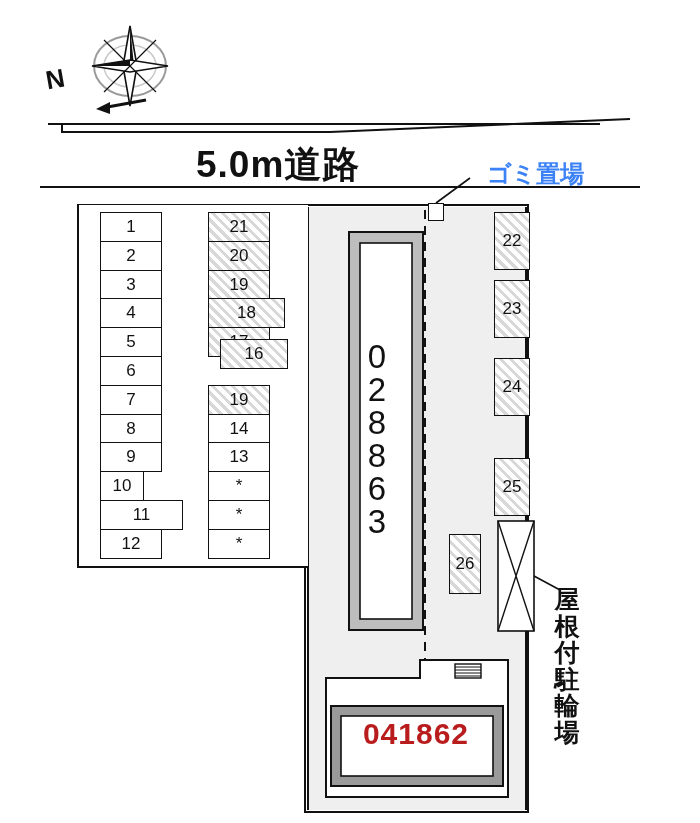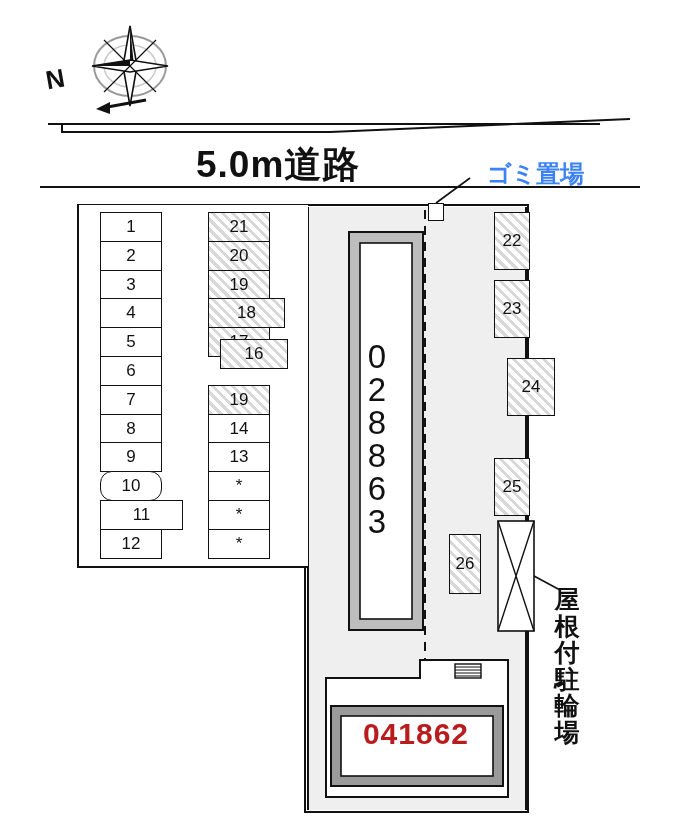--- a/index.html
+++ b/index.html
@@ -137,35 +137,35 @@
   <div id="stalls">
       <div class="cell" style="left: 100px; top: 212px; width: 62px; height: 30px;">1</div>
       <div class="cell" style="left: 100px; top: 241px; width: 62px; height: 30px;">2</div>
       <div class="cell" style="left: 100px; top: 270px; width: 62px; height: 30px;">3</div>
       <div class="cell" style="left: 100px; top: 298px; width: 62px; height: 30px;">4</div>
       <div class="cell" style="left: 100px; top: 327px; width: 62px; height: 30px;">5</div>
       <div class="cell" style="left: 100px; top: 356px; width: 62px; height: 30px;">6</div>
       <div class="cell" style="left: 100px; top: 385px; width: 62px; height: 30px;">7</div>
       <div class="cell" style="left: 100px; top: 414px; width: 62px; height: 30px;">8</div>
       <div class="cell" style="left: 100px; top: 442px; width: 62px; height: 30px;">9</div>
-      <div class="cell" style="left: 100px; top: 471px; width: 62px; height: 30px; border-radius: 12px;">10</div>
+      <div class="cell" style="left: 100px; top: 471px; width: 44px; height: 30px;">10</div>
       <div class="cell" style="left: 100px; top: 500px; width: 83px; height: 30px;">11</div>
       <div class="cell" style="left: 100px; top: 529px; width: 62px; height: 30px;">12</div>
       <div class="cell hatch" style="left: 208px; top: 212px; width: 62px; height: 30px;">21</div>
       <div class="cell hatch" style="left: 208px; top: 241px; width: 62px; height: 30px;">20</div>
       <div class="cell hatch" style="left: 208px; top: 270px; width: 62px; height: 30px;">19</div>
       <div class="cell hatch" style="left: 208px; top: 298px; width: 77px; height: 30px;">18</div>
       <div class="cell hatch" style="left: 208px; top: 327px; width: 62px; height: 30px;">17</div>
       <div class="cell hatch" style="left: 208px; top: 339px; width: 68px; height: 30px; margin-left: 12px;">16</div>
       <div class="cell hatch" style="left: 208px; top: 385px; width: 62px; height: 30px;">19</div>
       <div class="cell" style="left: 208px; top: 414px; width: 62px; height: 30px;">14</div>
       <div class="cell" style="left: 208px; top: 442px; width: 62px; height: 30px;">13</div>
       <div class="cell" style="left: 208px; top: 471px; width: 62px; height: 30px;">*</div>
       <div class="cell" style="left: 208px; top: 500px; width: 62px; height: 30px;">*</div>
       <div class="cell" style="left: 208px; top: 529px; width: 62px; height: 30px;">*</div>
       <div class="cell hatch" style="left: 494px; top: 212px; width: 36px; height: 58px;">22</div>
       <div class="cell hatch" style="left: 494px; top: 280px; width: 36px; height: 58px;">23</div>
-      <div class="cell hatch" style="left: 494px; top: 358px; width: 48px; height: 58px; margin-left: 13px;">24</div>
+      <div class="cell hatch" style="left: 494px; top: 358px; width: 36px; height: 58px;">24</div>
       <div class="cell hatch" style="left: 494px; top: 458px; width: 36px; height: 58px;">25</div>
       <div class="cell hatch" style="left: 449px; top: 534px; width: 32px; height: 60px;">26</div>
     </div>
 
 </div>
 
 </body></html>

